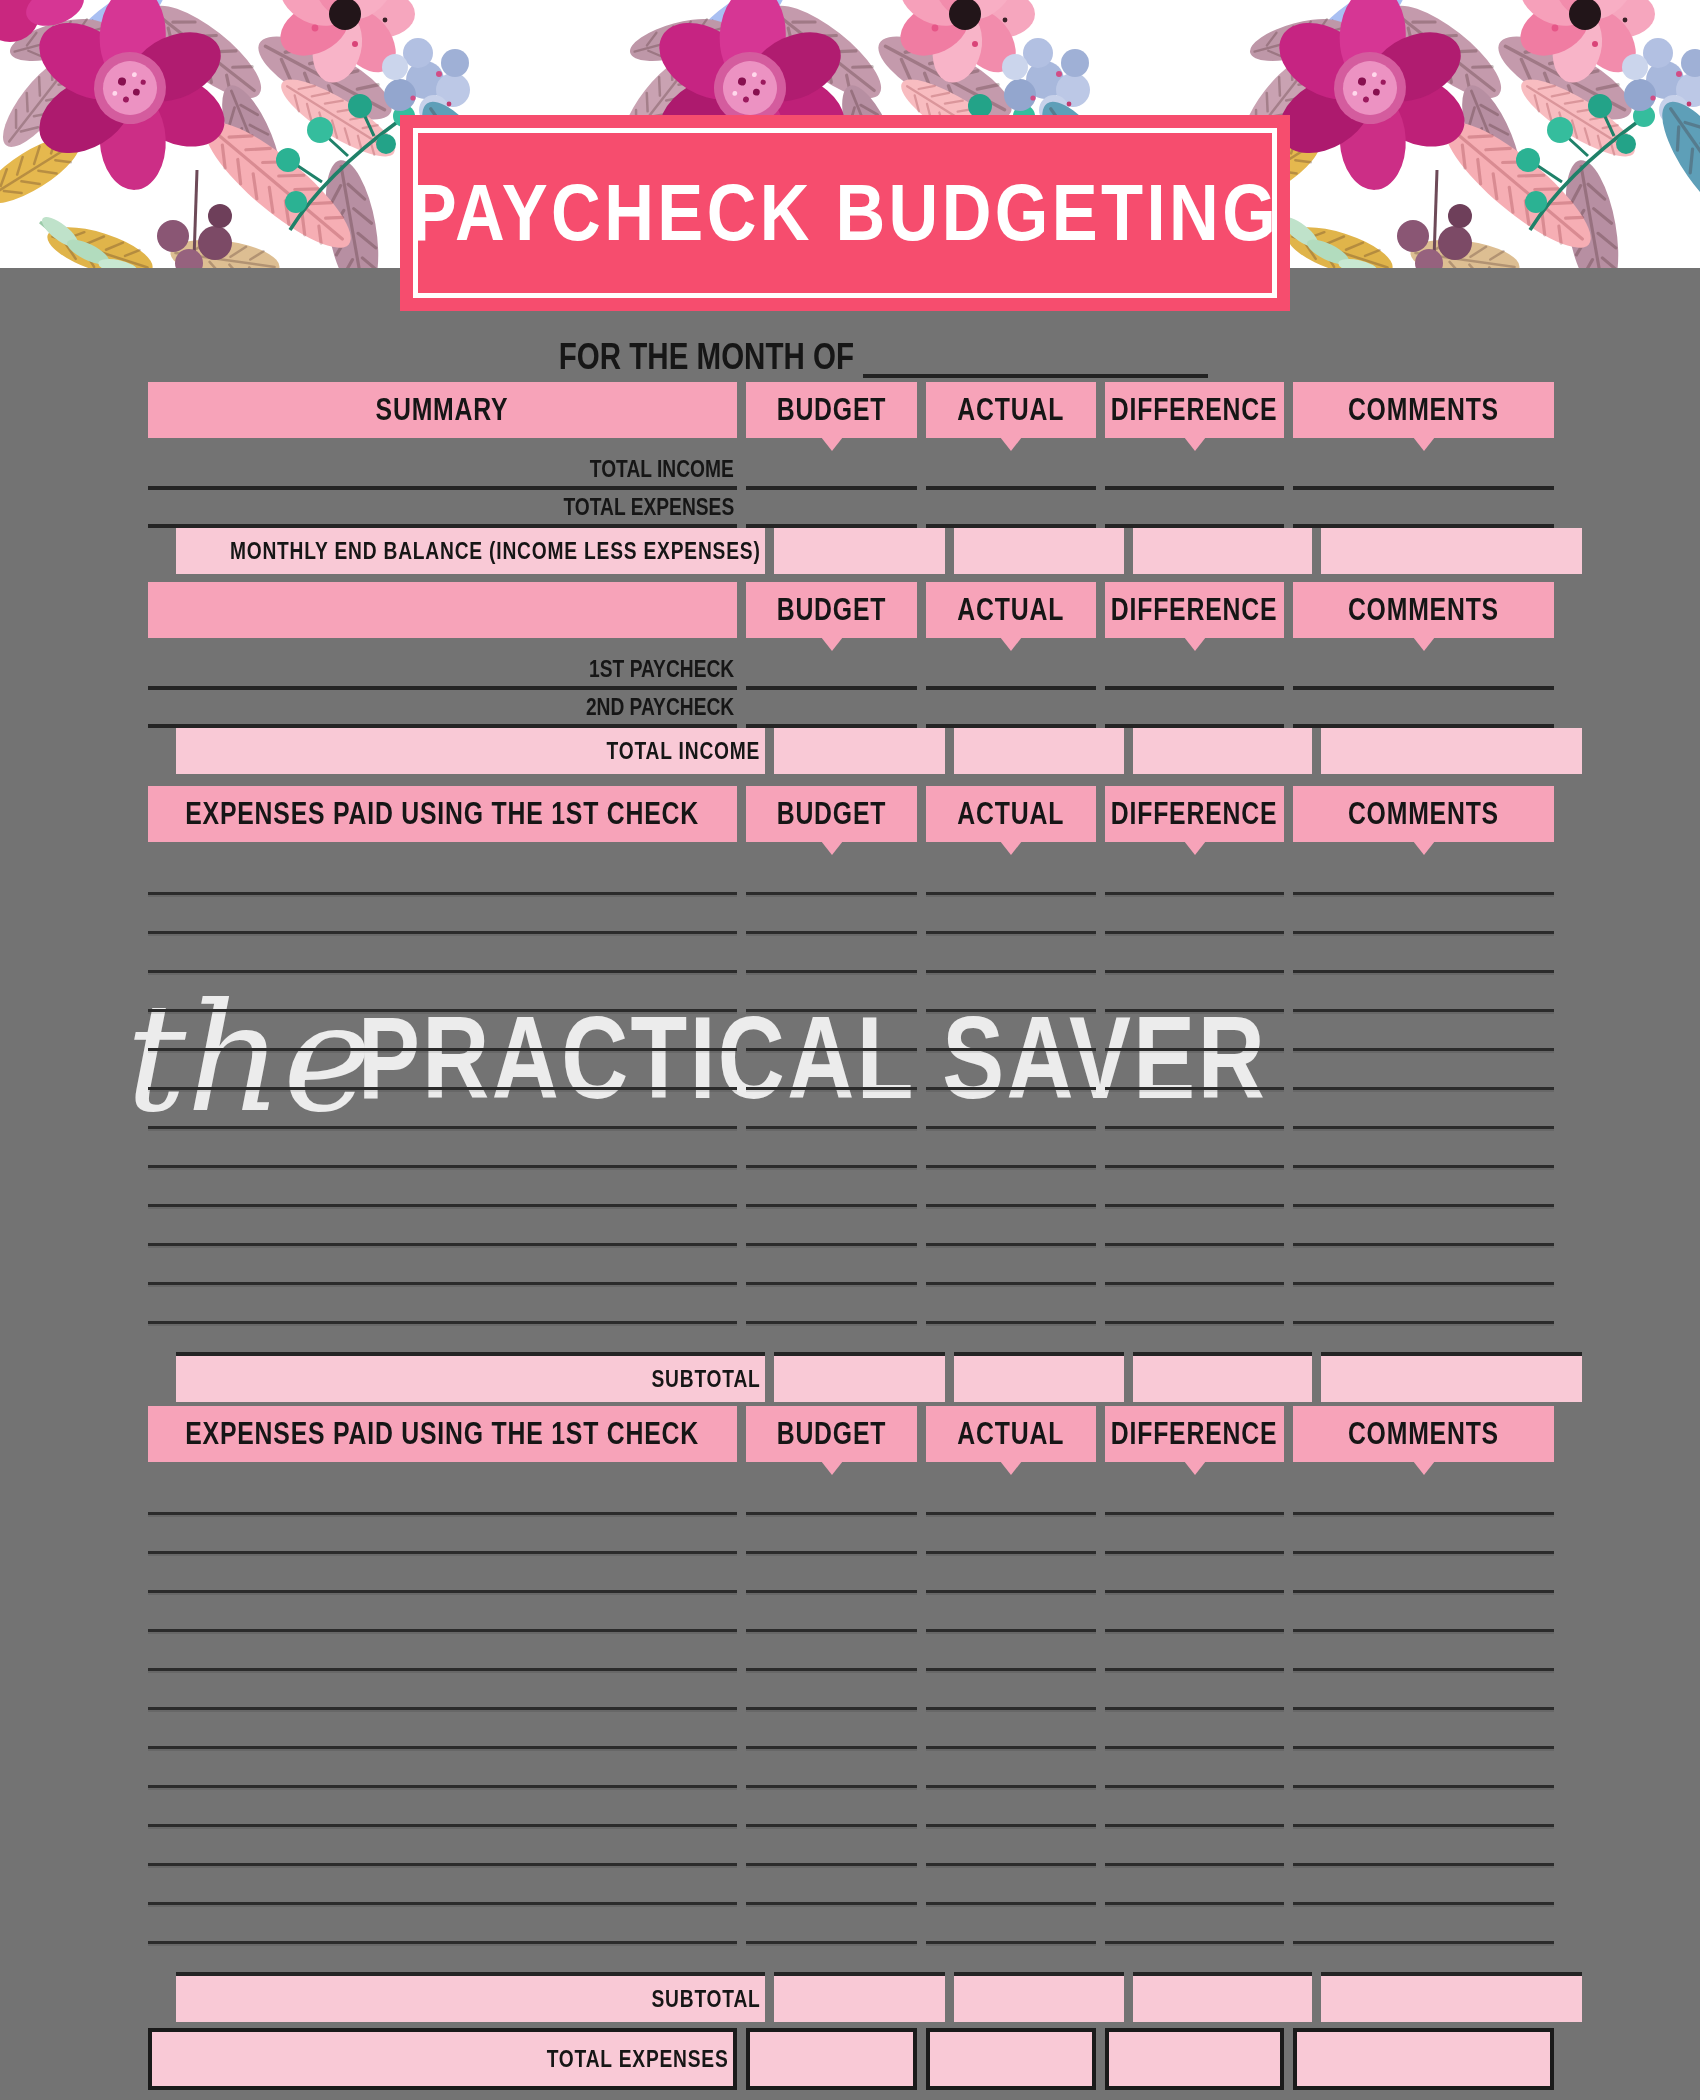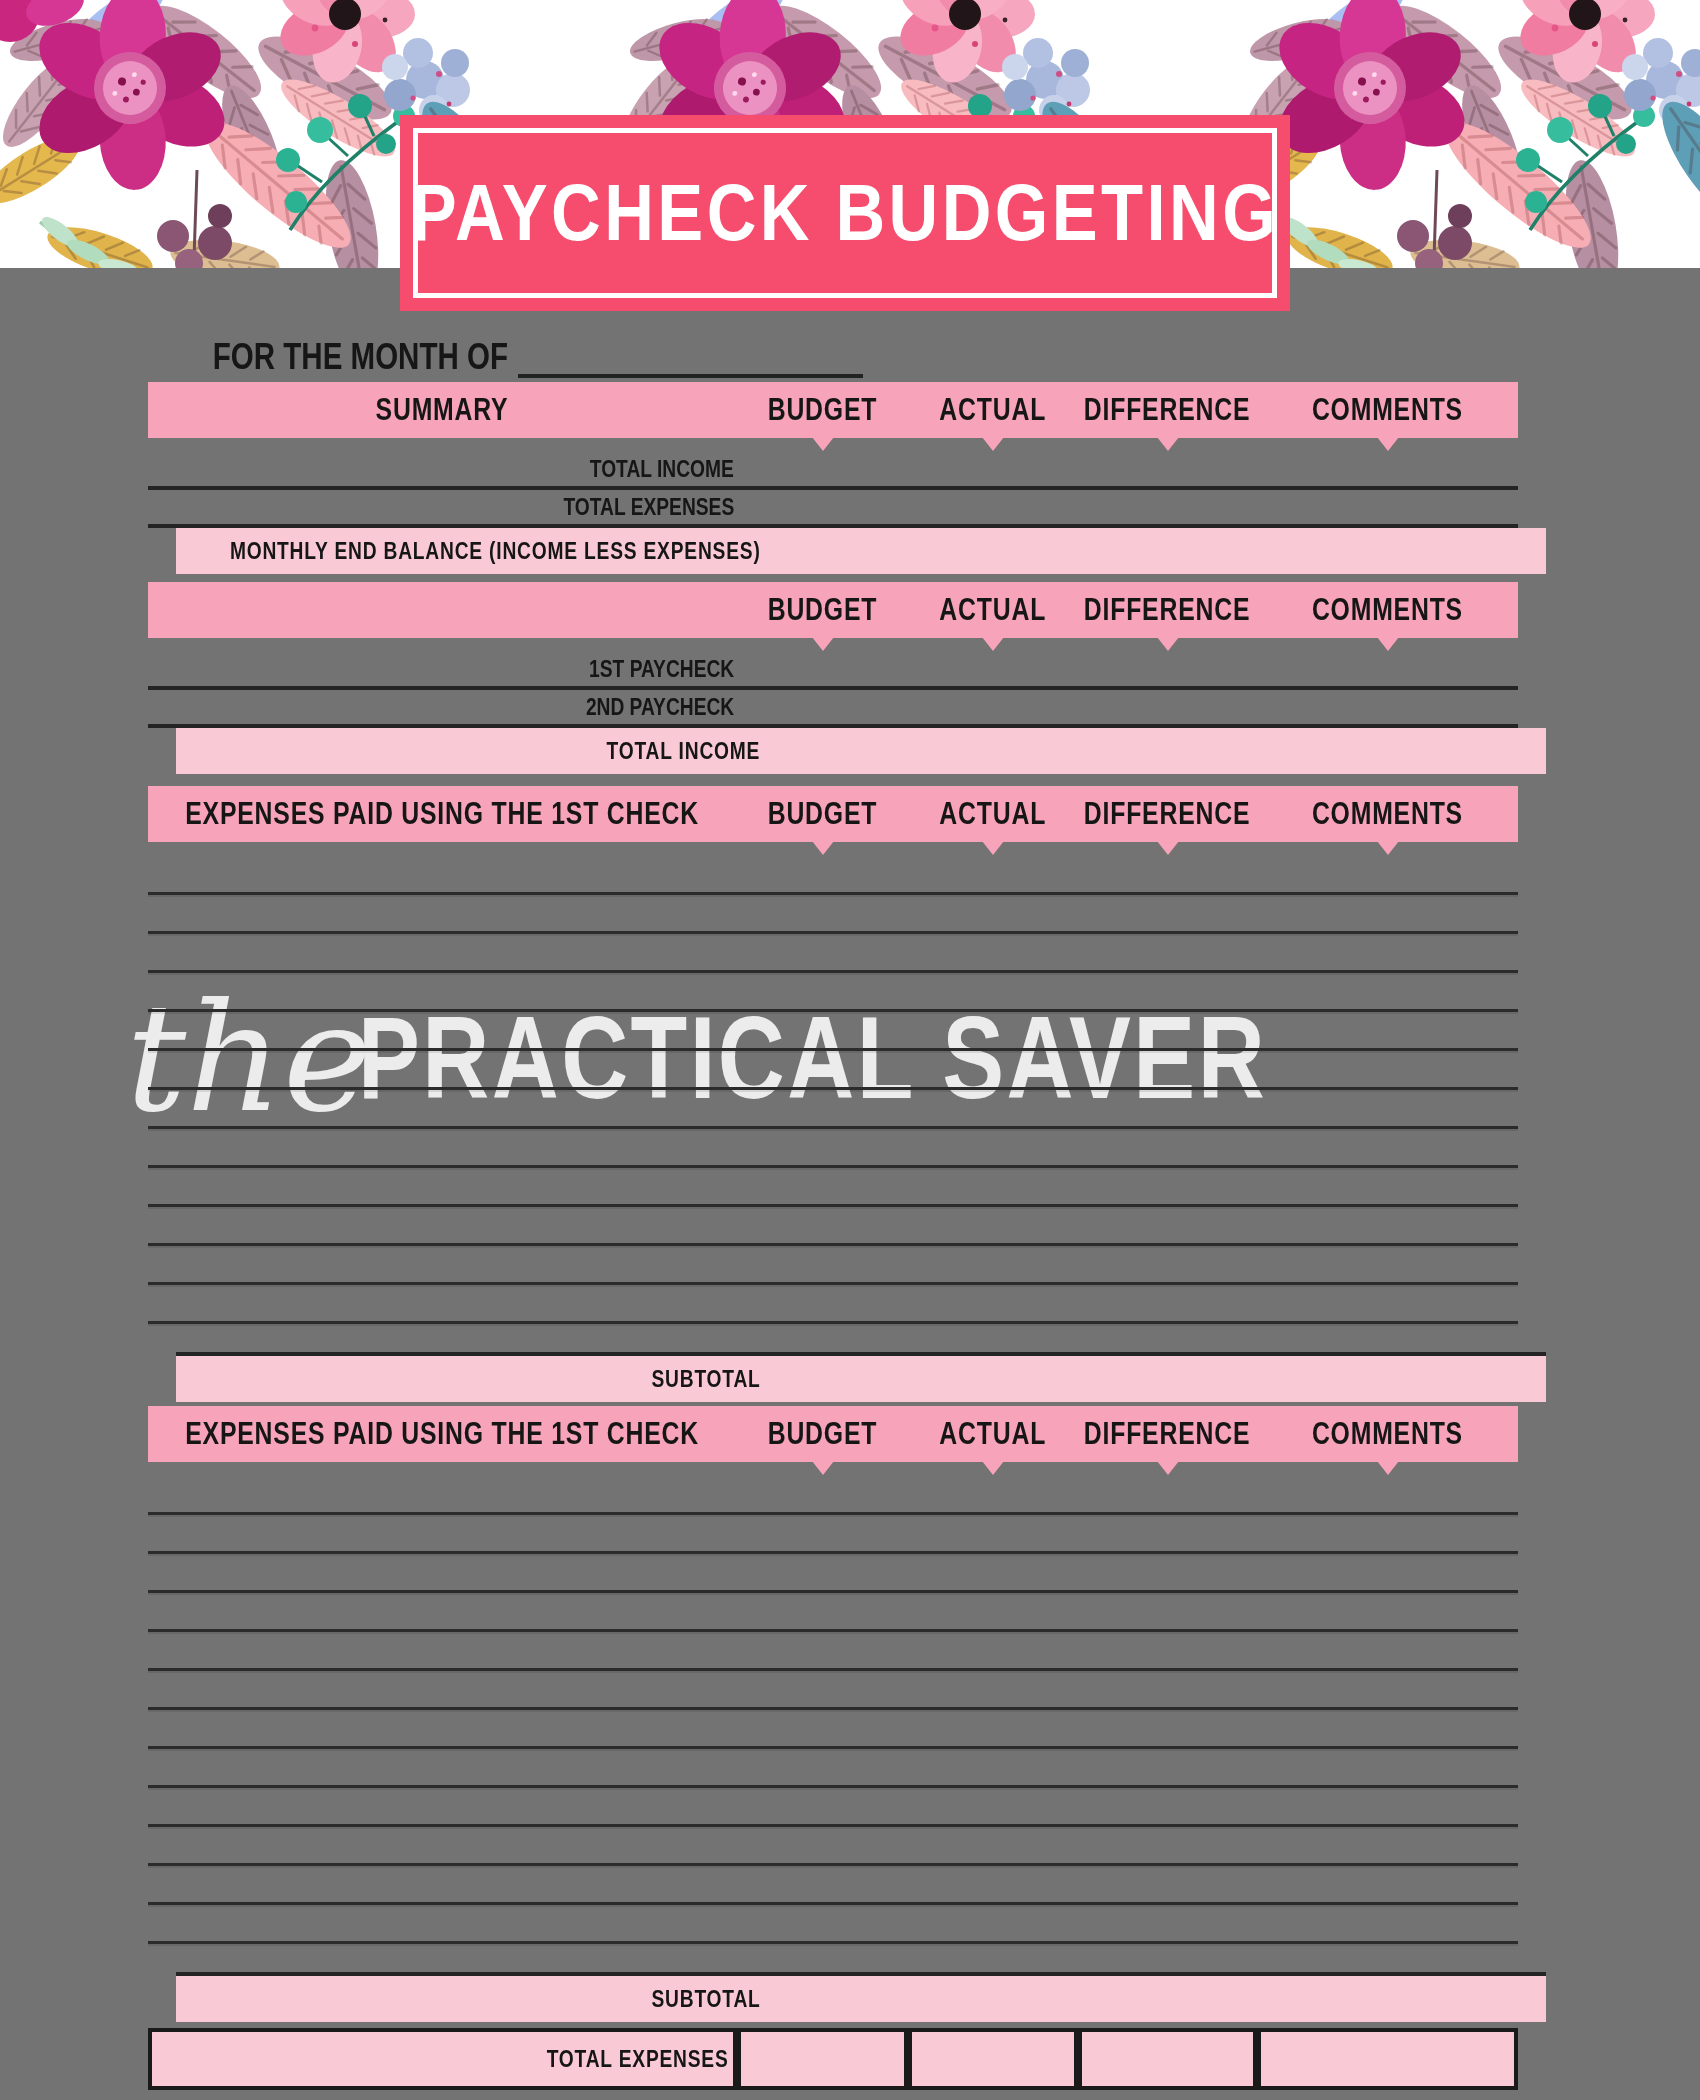--- a/index.html
+++ b/index.html
@@ -37,33 +37,34 @@
   }
   .wm-the { font-family: "DejaVu Serif", serif; font-style: italic; font-size: 150px; margin-right: -14px; }
   .wm-body {
     font-weight: bold; font-size: 116px; letter-spacing: 3px;
     display: inline-block; transform: scaleX(0.8); transform-origin: 0 50%;
   }
 
   
   .content { position: absolute; top: 336px; left: 148px; width: 1406px; z-index: 1; }
 
-  .month-row { height: 46px; margin-bottom: 0; white-space: nowrap; }
+  .month-row { height: 46px; text-align: center; margin-bottom: 0; white-space: nowrap; }
   .month-label {
     font-weight: bold; font-size: 36px; display: inline-block;
     transform: scaleX(0.82); transform-origin: 100% 50%; vertical-align: bottom;
   }
   .month-blank {
     display: inline-block; width: 345px; height: 38px; margin-left: 10px;
     border-bottom: 4px solid #222222; vertical-align: bottom;
   }
 
   .row {
     display: grid;
     grid-template-columns: 589px 171px 170px 179px 261px;
+    column-gap: 9px;
     position: relative;
   }
   .c { position: relative; display: flex; align-items: center; min-width: 0; }
 
   .cond { display: inline-block; white-space: nowrap; }
   .o-c { transform: scaleX(0.8); transform-origin: 50% 50%; }
   .o-r { transform: scaleX(0.8); transform-origin: 100% 50%; }
 
   
   .row-header { height: 56px; margin-bottom: 14px; }

